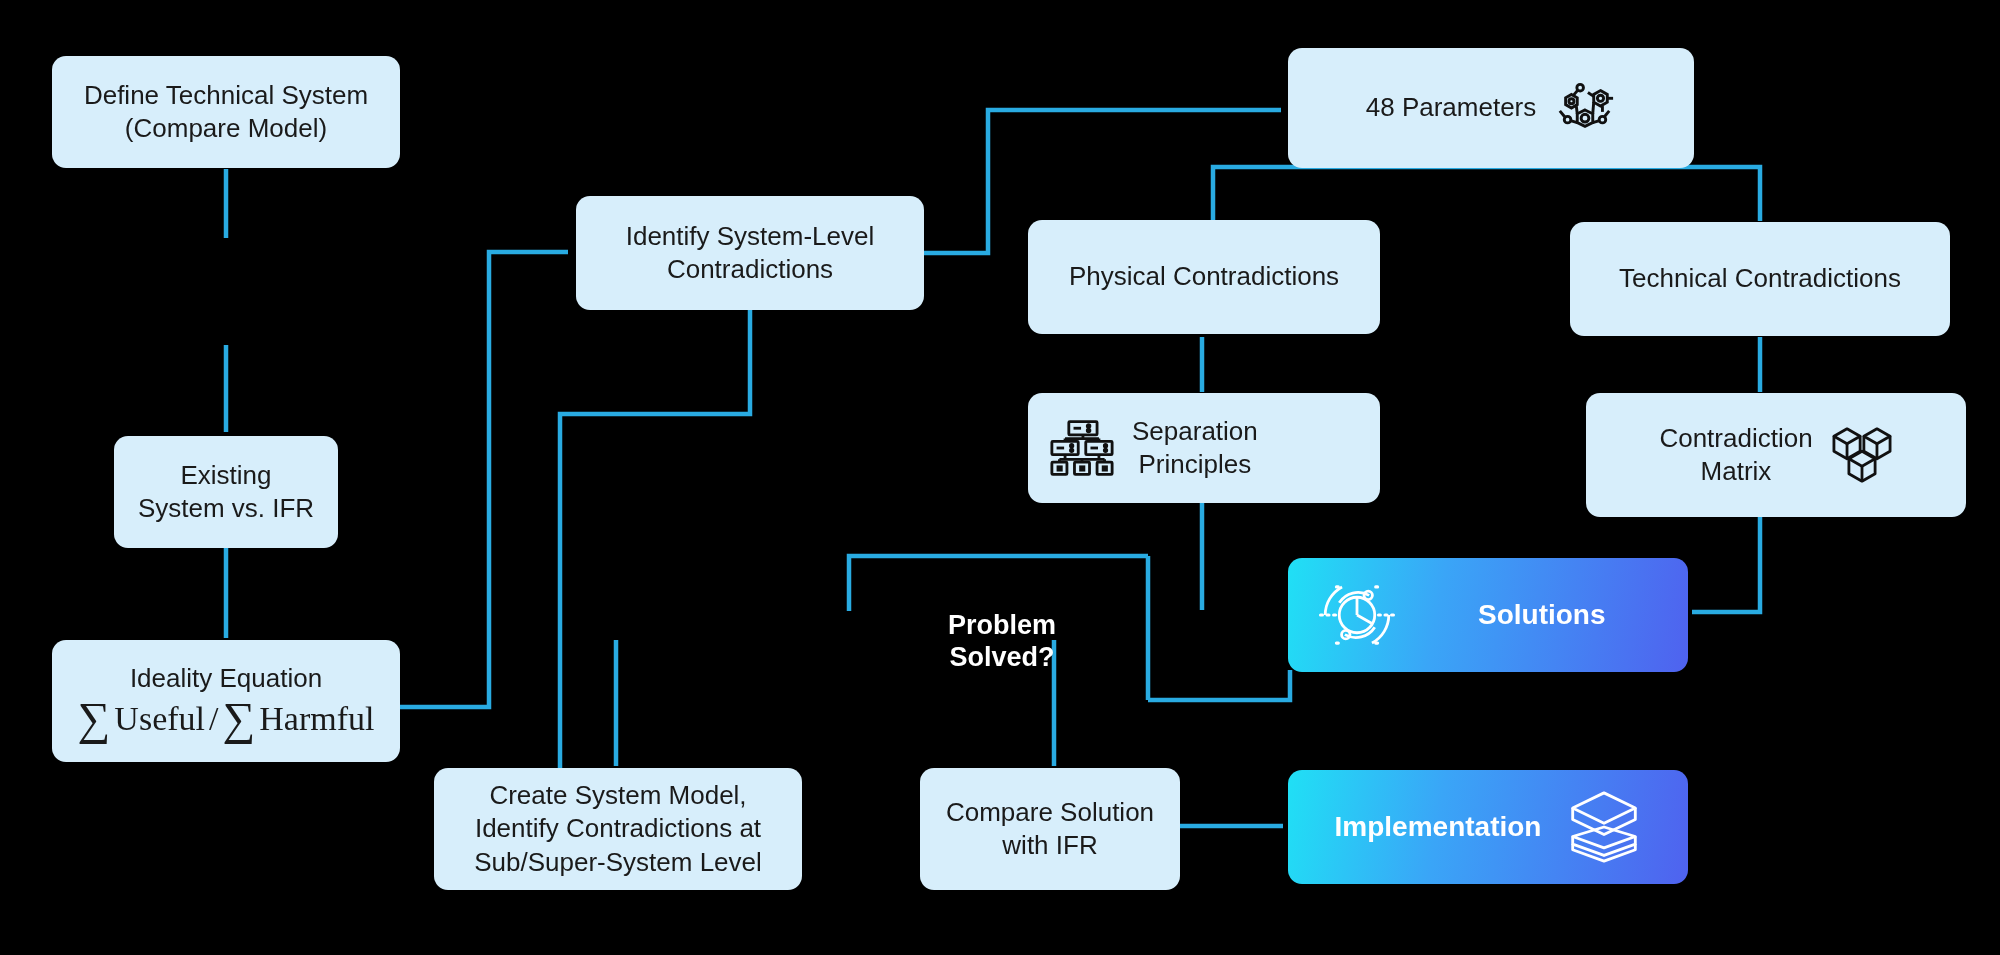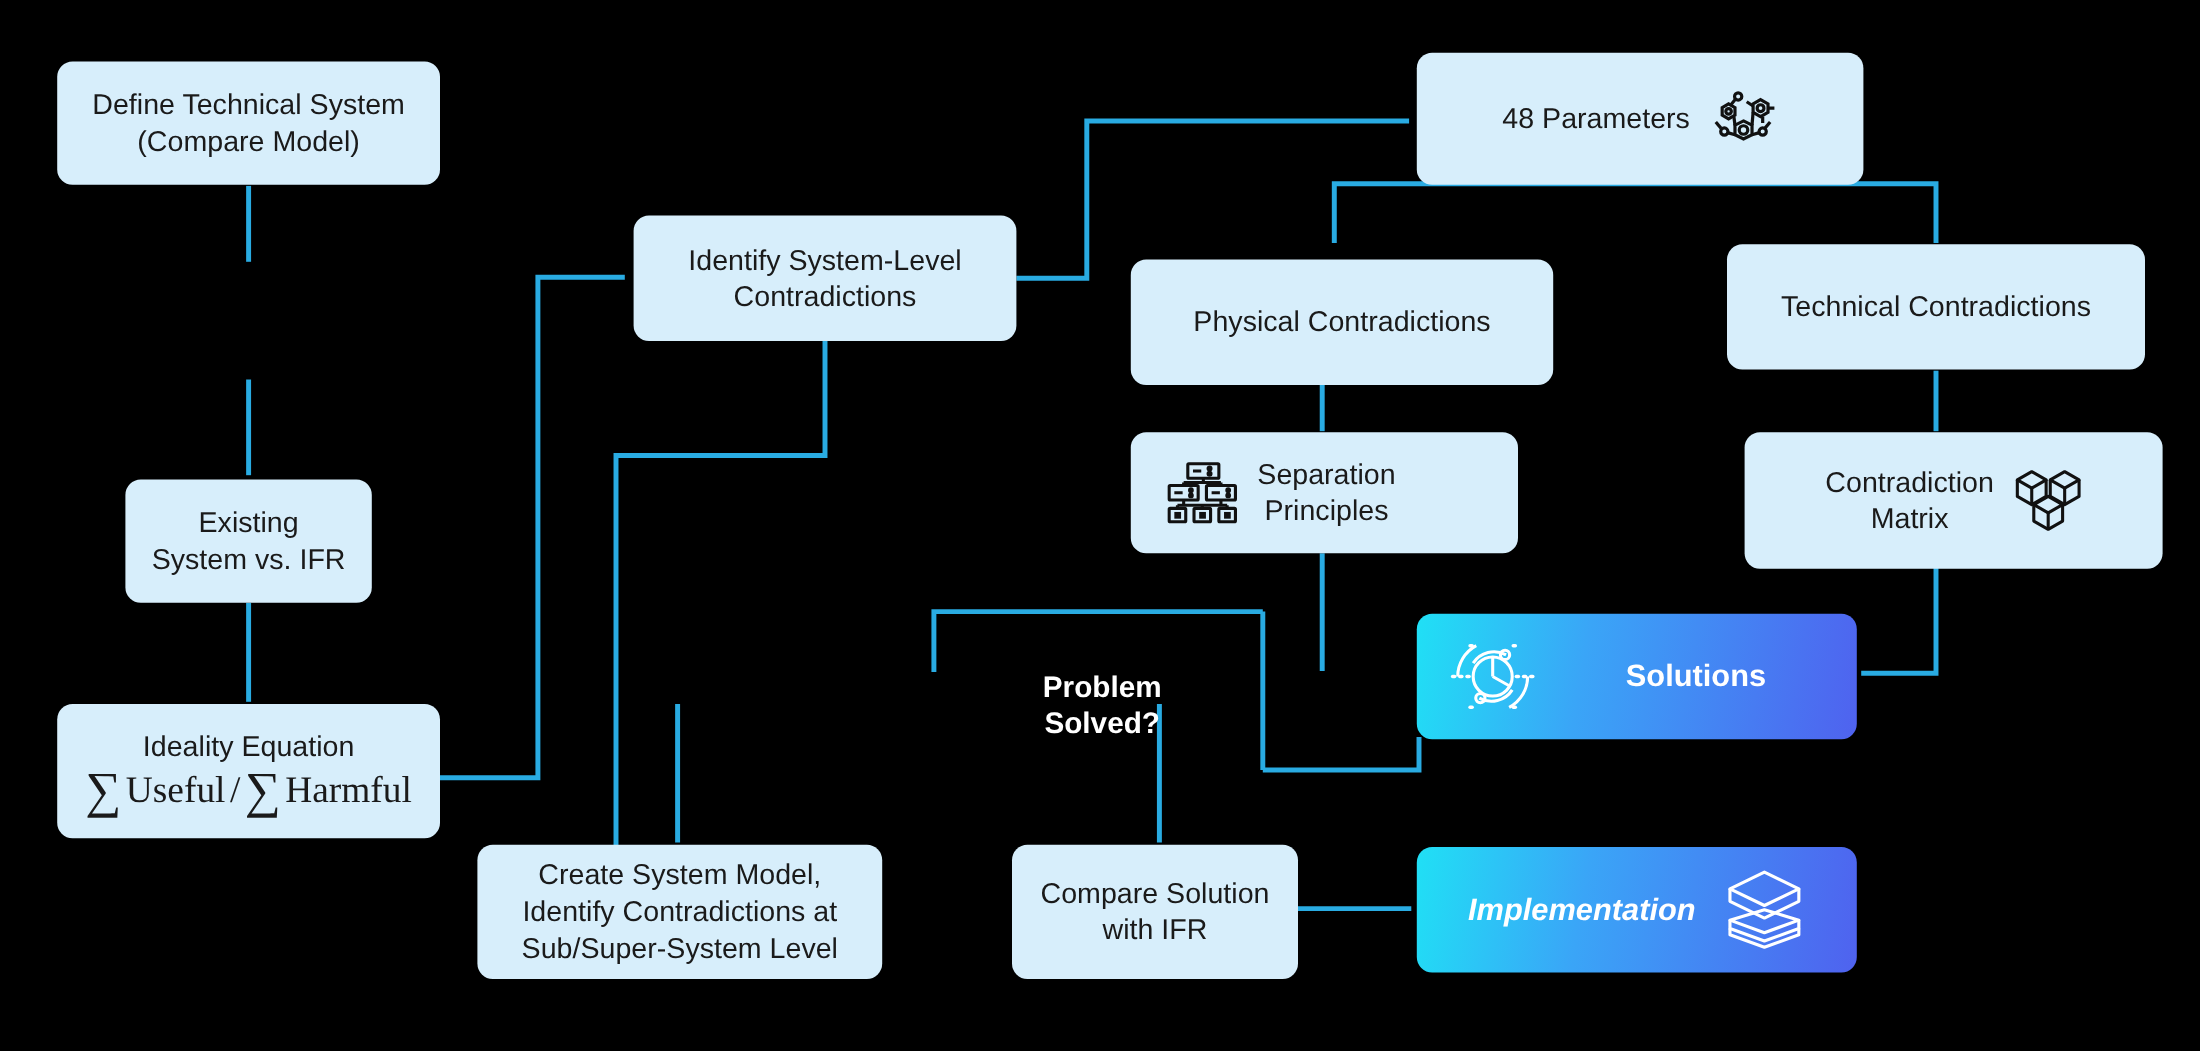--- a/index.html
+++ b/index.html
@@ -16,21 +16,21 @@
     justify-content:center;
     color:#1a1a1a;
     font-size:26px;
     line-height:1.28;
     text-align:center;
     padding:6px 14px;
   }
   .node .lbl{white-space:pre-line;}
 
   .node.with-icon{gap:18px;}
-  .node.icon-left{justify-content:flex-start;padding-left:33px;}
+  .node.icon-left{justify-content:flex-start;padding-left:22px;}
 
   .gradnode{
     position:absolute;
     box-sizing:border-box;
     border-radius:14px;
     display:flex;
     align-items:center;
     justify-content:center;
     color:#ffffff;
     font-size:28px;
@@ -148,21 +148,21 @@
       <path d="M24,47 L17,45"></path>
       <path d="M20,19 L25,13"></path>
       <path d="M55,22 L61,22"></path>
       <path d="M41,20 L35,16"></path>
       <path d="M52,41 L57,35"></path>
       <path d="M11,41 L6,35"></path>
       <path d="M50,30 L50,36"></path>
     </svg>
   </div>
 
-  <div class="node" style="left:1028px;top:236px;width:384px;height:114px;">
+  <div class="node" style="left:1028px;top:220px;width:352px;height:114px;">
     <span class="lbl">Physical Contradictions</span>
   </div>
 
   <div class="node" style="left:1570px;top:222px;width:380px;height:114px;">
     <span class="lbl">Technical Contradictions</span>
   </div>
 
   <div class="node with-icon icon-left" style="left:1028px;top:393px;width:352px;height:110px;">
     <svg class="ico" width="64" height="60" viewBox="0 0 68 62" fill="none" stroke="#111" stroke-width="3">
       <rect x="20" y="3" width="30" height="14" rx="1"></rect>
@@ -225,21 +225,21 @@
         <line x1="83" y1="46" x2="85" y2="46"></line>
         <line x1="24" y1="16" x2="26" y2="16"></line>
         <line x1="66" y1="16" x2="68" y2="16"></line>
         <line x1="24" y1="76" x2="26" y2="76"></line>
         <line x1="66" y1="76" x2="68" y2="76"></line>
       </g>
     </svg>
     <span style="margin-left:46px;">Solutions</span>
   </div>
 
-  <div class="gradnode" style="left:1288px;top:770px;width:400px;height:114px;font-style:italic;">
+  <div class="gradnode" style="left:1288px;top:770px;width:400px;height:114px;">
     <span>Implementation</span>
     <svg class="ico" width="74" height="76" viewBox="0 0 78 80" fill="none" stroke="#fff" stroke-width="3" stroke-linejoin="round">
       <polygon points="39,4 72,20 39,36 6,20"></polygon>
       <polyline points="6,20 6,32 39,48 72,32 72,20"></polyline>
       <polygon points="39,40 72,50 39,62 6,50"></polygon>
       <polyline points="6,50 6,58 39,70 72,58 72,50"></polyline>
       <polyline points="6,58 6,64 39,76 72,64 72,58"></polyline>
     </svg>
   </div>
 

